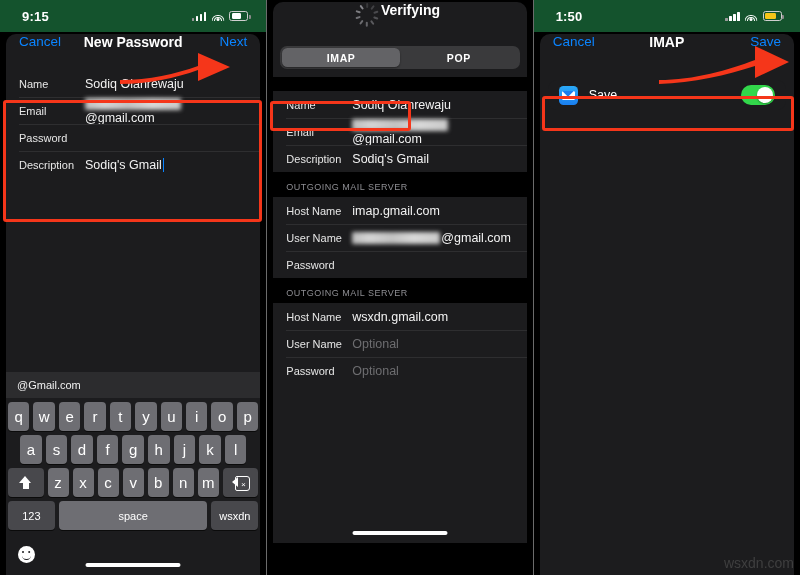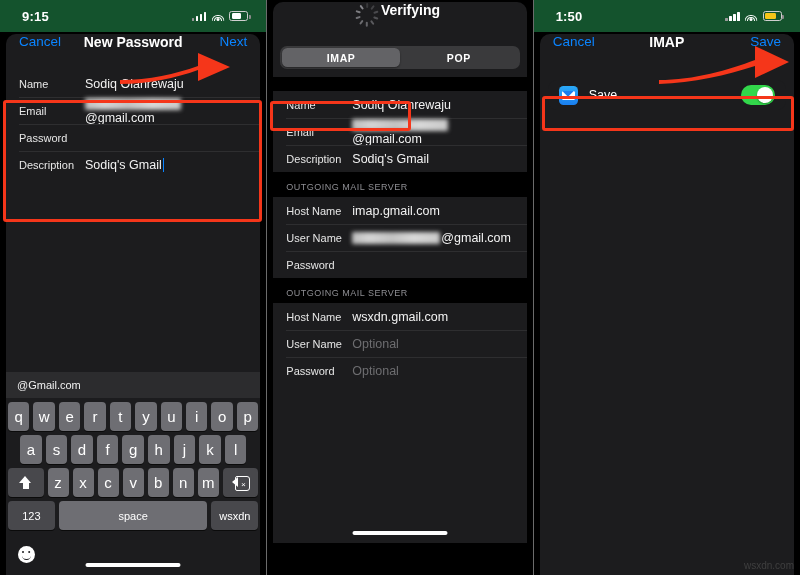--- a/index.html
+++ b/index.html
@@ -125,21 +125,21 @@
   .emoji::before{ content:""; position:absolute; left:4px; top:5px; width:2.4px; height:2.4px; border-radius:50%;
     background:#1c1c1e; box-shadow:6.2px 0 0 #1c1c1e;}
   .emoji::after{ content:""; position:absolute; left:4px; top:9.2px; width:9px; height:4.2px;
     border-bottom:1.8px solid #1c1c1e; border-radius:0 0 9px 9px;}
   .homebar { position:absolute; left:50%; transform:translateX(-50%); bottom:8px;
     width:95px; height:4px; background:#fff; border-radius:3px;}
 
   
   .hl { position:absolute; border:3px solid #f5361a; border-radius:3px; pointer-events:none; z-index:20;}
   .arrow { position:absolute; z-index:21; pointer-events:none; }
-  .wm { position:absolute; right:6px; bottom:4px; color:#4a4a4a; font-size:10px; z-index:30; opacity:.75;}
+  .wm { position:absolute; right:6px; bottom:4px; color:#4a4a4a; font-size:14px; z-index:30; opacity:.75;}
 </style>
 </head>
 <body>
 
 <div class="board">
 
   <div class="phone p1">
     <div class="statusbar">
       <div class="status-time">9:15</div>
       <div class="status-right">

